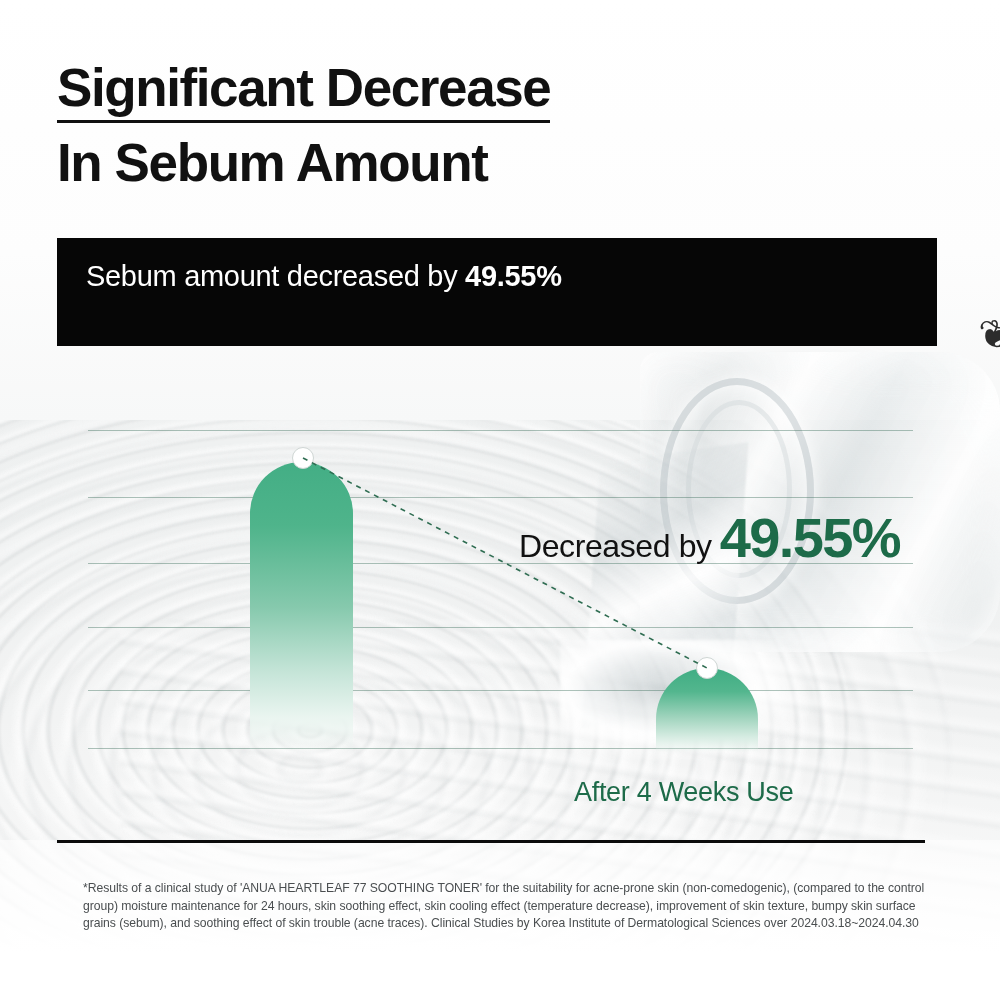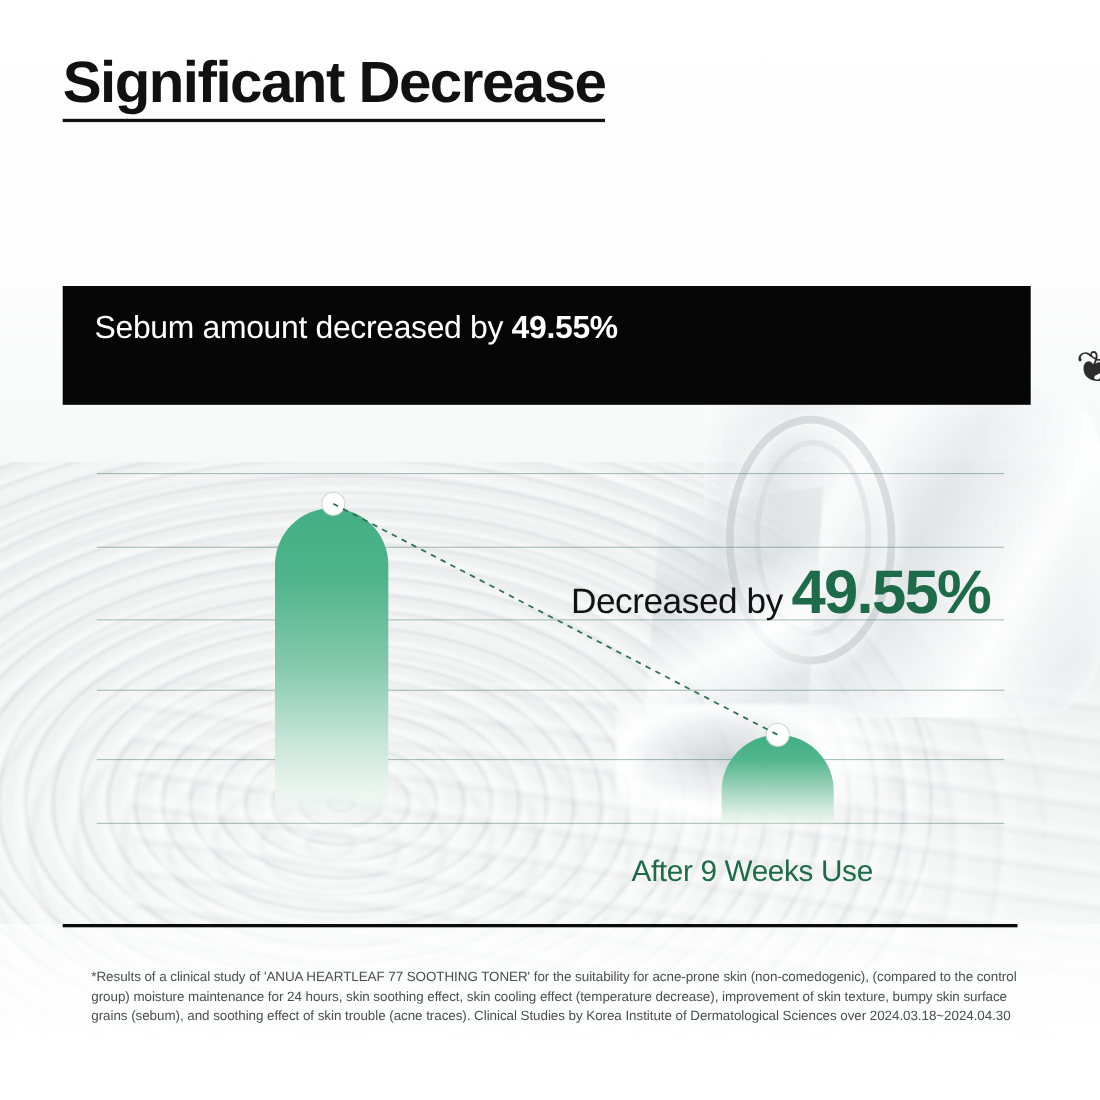--- a/index.html
+++ b/index.html
@@ -109,37 +109,37 @@
     background:radial-gradient(ellipse at 30% 50%,rgba(160,170,172,.22) 0%,rgba(255,255,255,0) 70%);
     filter:blur(3px);
   }
   .mark-top-right{
     position:absolute;left:978px;top:312px;width:34px;height:44px;
     color:#1b1b1b;font-size:40px;line-height:44px;font-weight:700;
     overflow:hidden;opacity:.92;
   }
 
   
-  .heading{position:absolute;left:57px;top:46px;width:700px;}
+  .heading{position:absolute;left:57px;top:58px;width:700px;}
   .heading .l1{
     display:inline-block;
     font-size:53px;line-height:60px;font-weight:700;color:#111;
     letter-spacing:-1.4px;
     border-bottom:3px solid #111;
     padding-bottom:2px;
   }
   .heading .l2{
     display:block;margin-top:10px;
     font-size:53px;line-height:60px;font-weight:700;color:#111;
     letter-spacing:-1.4px;
   }
 
   
   .banner{
-    position:absolute;left:57px;top:260px;width:880px;height:108px;
+    position:absolute;left:57px;top:238px;width:880px;height:108px;
     background:#060606;
     box-sizing:border-box;
     padding:17px 0 0 29px;
   }
   .banner .line{
     color:#fff;font-size:29px;line-height:43px;font-weight:400;letter-spacing:-.3px;
     white-space:nowrap;
   }
   .banner .line b{font-weight:700;}
 
@@ -213,20 +213,21 @@
     <div class="jar-rim2"></div>
     <div class="pour-stream"></div>
     <div class="pour-splash"></div>
     <div class="sheen-bottom"></div>
   </div>
 
   <div class="mark-top-right">❦</div>
 
   <div class="heading">
     <span class="l1">Significant Decrease</span>
+    <span class="l2">In Sebum Amount</span>
   </div>
 
   <div class="banner">
     <div class="line">
       <span>Sebum amount decreased by </span><b>49.55%</b>
     </div>
   </div>
 
   <div class="chart">
 
@@ -248,20 +249,20 @@
     <div class="marker" style="left:696px;top:657px"></div>
 
     <svg class="dashline" viewBox="0 0 440 250">
       <line x1="13" y1="18" x2="417" y2="228" stroke="#2f6d52" stroke-width="1.6" stroke-dasharray="5 5"></line>
     </svg>
 
     <div class="annot">
       <span class="lbl">Decreased by</span><span class="val" style="color:#1d6b49">49.55%</span>
     </div>
 
-    <div class="axis-label axis-after">After 9 Weeks Use</div>
+    <div class="axis-label axis-after">After 4 Weeks Use</div>
   </div>
 
   <div class="rule"></div>
 
   <div class="footnote">*Results of a clinical study of 'ANUA HEARTLEAF 77 SOOTHING TONER' for the suitability for acne-prone skin (non-comedogenic), (compared to the control group) moisture maintenance for 24 hours, skin soothing effect, skin cooling effect (temperature decrease), improvement of skin texture, bumpy skin surface grains (sebum), and soothing effect of skin trouble (acne traces). Clinical Studies by Korea Institute of Dermatological Sciences over 2024.03.18~2024.04.30</div>
 
 </div>
 
 </body></html>

